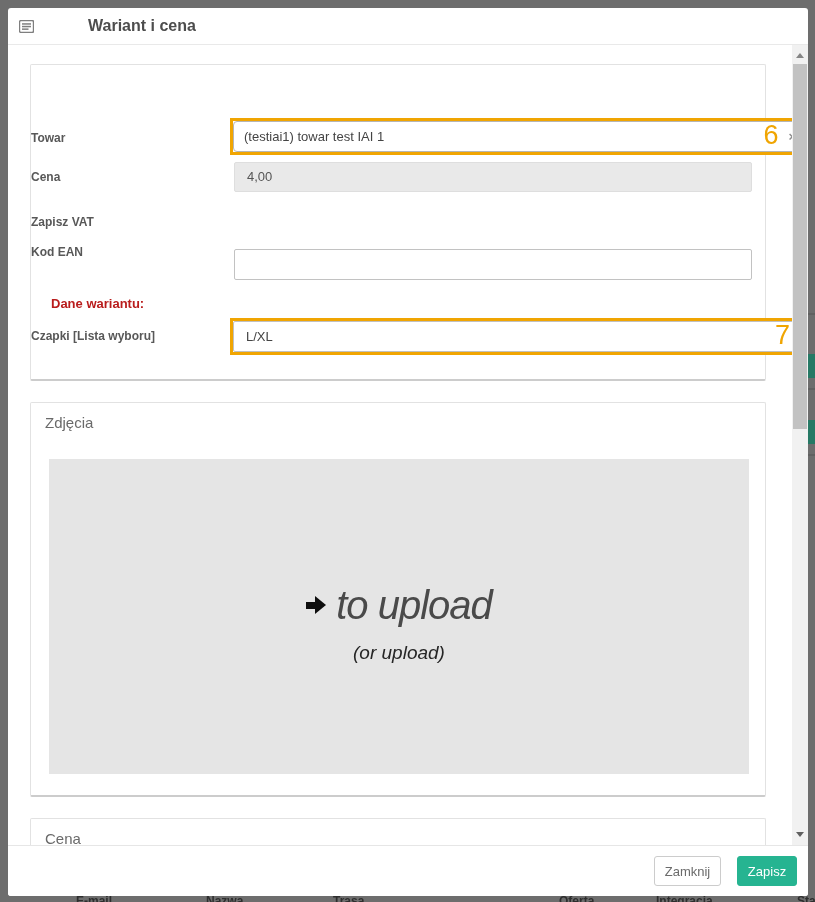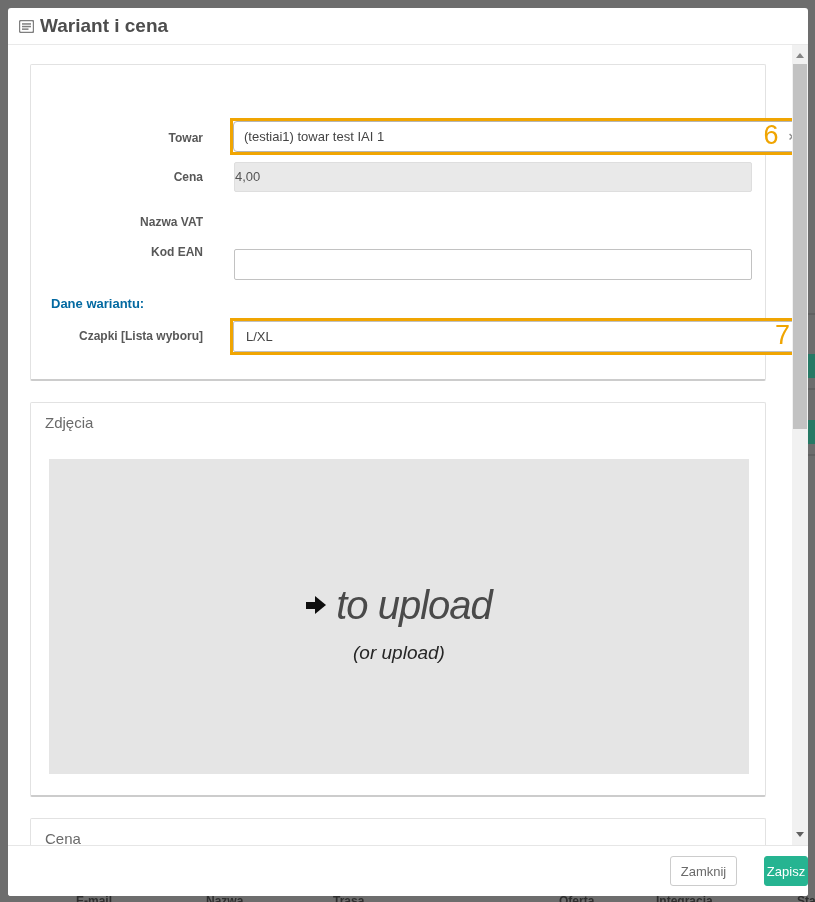--- a/index.html
+++ b/index.html
@@ -45,21 +45,21 @@
   .modal {
     position: absolute; left: 8px; top: 8px; width: 800px; height: 888px;
     background: #ffffff; border-radius: 3px;
   }
   .m-header {
     position: absolute; top: 0; left: 0; width: 100%; height: 37px;
     border-bottom: 1px solid #e9e9e9;
     display: flex; align-items: center; padding-left: 11px;
   }
   .m-header .hicon { margin-right: 6px; display: inline-flex; }
-  .m-title { font-size: 19px; font-weight: bold; color: #4d4d4d; }
+  .m-title { font-size: 16px; font-weight: bold; color: #4d4d4d; margin-left: 48px; }
 
   .m-body {
     position: absolute; top: 37px; left: 0; width: 784px; height: 800px;
     background: #fff; overflow: hidden;
   }
 
   
   .card {
     position: absolute; left: 22px; width: 736px;
     background: #fff;
@@ -71,32 +71,32 @@
   .card.c2 { top: 357px; height: 395px; }
   .card.c3 { top: 773px; height: 90px; }
 
   .section-heading {
     position: absolute; left: 14px; top: 11px;
     font-size: 15px; color: #6a6a6a;
   }
 
   
   .flabel {
-    position: absolute; left: 0; width: 172px; text-align: right;
+    position: absolute; left: 0; width: 172px; text-align: left;
     font-size: 12px; font-weight: bold; color: #585858;
   }
   .flabel.l-towar  { top: 66px; }
   .flabel.l-cena   { top: 105px; }
   .flabel.l-vat    { top: 150px; }
   .flabel.l-ean    { top: 180px; }
   .flabel.l-czapki { top: 264px; }
 
   .group-heading {
     position: absolute; left: 20px; top: 231px;
-    font-size: 13px; font-weight: bold; color: #0369a1;
+    font-size: 13px; font-weight: bold; color: #b91c1c;
   }
 
   
   .hl-wrap {
     position: absolute; left: 199px; width: 600px; height: 37px;
     border: 3px solid #f0a502;
   }
   .hl-wrap.w-towar  { top: 53px; }
   .hl-wrap.w-vat    { top: 139px; }
   .hl-wrap.w-czapki { top: 253px; }
@@ -127,21 +127,21 @@
   }
   .chev {
     width: 8px; height: 8px; margin: -4px 2px 0 6px;
     border-right: 2px solid #3c3c3c; border-bottom: 2px solid #3c3c3c;
     transform: rotate(45deg);
   }
 
   .input-dis {
     position: absolute; left: 203px; top: 97px; width: 518px; height: 30px;
     background: #e9e9e9; border: 1px solid #dedede; border-radius: 2px;
-    font-size: 13px; color: #555; line-height: 28px; 
+    font-size: 13px; color: #555; line-height: 28px; padding-left: 12px;
   }
   .input-ean {
     position: absolute; left: 203px; top: 184px; width: 518px; height: 31px;
     background: #fff; border: 1px solid #c2c2c2; border-radius: 2px;
     font-size: 13px; color: #444; padding-left: 12px; outline: none;
     font-family: "Liberation Sans", sans-serif;
   }
 
   
   .dropzone {
@@ -173,29 +173,29 @@
   .sb-thumb { position: absolute; left: 1px; top: 19px; width: 14px; height: 365px; background: #c2c2c2; }
   .sb-up, .sb-down { position: absolute; left: 4px; width: 0; height: 0; cursor: pointer; }
   .sb-up   { top: 8px;    border-left: 4px solid transparent; border-right: 4px solid transparent; border-bottom: 5px solid #858585; }
   .sb-down { bottom: 8px; border-left: 4px solid transparent; border-right: 4px solid transparent; border-top: 5px solid #606060; }
 
   
   .m-footer {
     position: absolute; left: 0; top: 837px; width: 800px; height: 51px;
     background: #fff; border-top: 1px solid #e6e6e6; border-radius: 0 0 3px 3px;
     display: flex; align-items: center; justify-content: flex-end;
-    padding-right: 0; gap: 27px;
+    padding-right: 11px; gap: 16px;
   }
   .btn {
     height: 30px; border-radius: 3px; font-size: 13px; cursor: pointer;
     font-family: "Liberation Sans", sans-serif;
     display: inline-flex; align-items: center; justify-content: center;
   }
   .btn-close { width: 67px; background: #fff; border: 1px solid #cccccc; color: #6b6b6b; }
-  .btn-save  { width: 44px; background: #26b491; border: 1px solid #26b491; color: #fff; }
+  .btn-save  { width: 60px; background: #26b491; border: 1px solid #26b491; color: #fff; }
 </style>
 </head>
 <body>
 
 <div class="bg-right-strip">
   <div class="bg-rowline r1"></div>
   <div class="bg-badge-sliver s1"></div>
   <div class="bg-rowline r2"></div>
   <div class="bg-badge-sliver s2"></div>
   <div class="bg-rowline r3"></div>
@@ -233,21 +233,21 @@
           <span class="sel-text">(testiai1) towar test IAI 1</span>
           <span class="badge-num">6</span>
           <span class="clear-x">×</span>
           <span class="caret-tri"></span>
         </div>
       </div>
 
       <div class="flabel l-cena">Cena</div>
       <div class="input-dis">4,00</div>
 
-      <div class="flabel l-vat">Nazwa VAT</div>
+      <div class="flabel l-vat">Zapisz VAT</div>
 
       <div class="flabel l-ean">Kod EAN</div>
       <input class="input-ean" type="text" value="" style="">
 
       <div class="group-heading">Dane wariantu:</div>
 
       <div class="flabel l-czapki">Czapki [Lista wyboru]</div>
       <div class="hl-wrap w-czapki">
         <div class="sel white">
           <span class="sel-text">L/XL</span>

